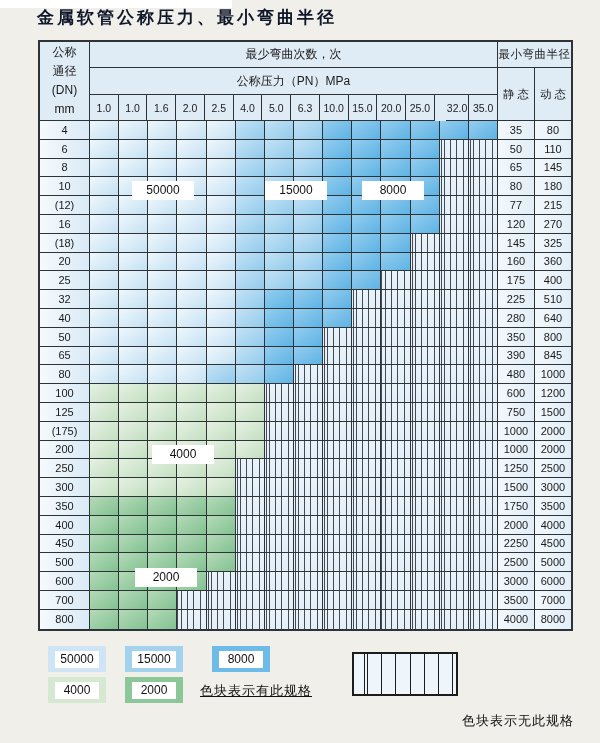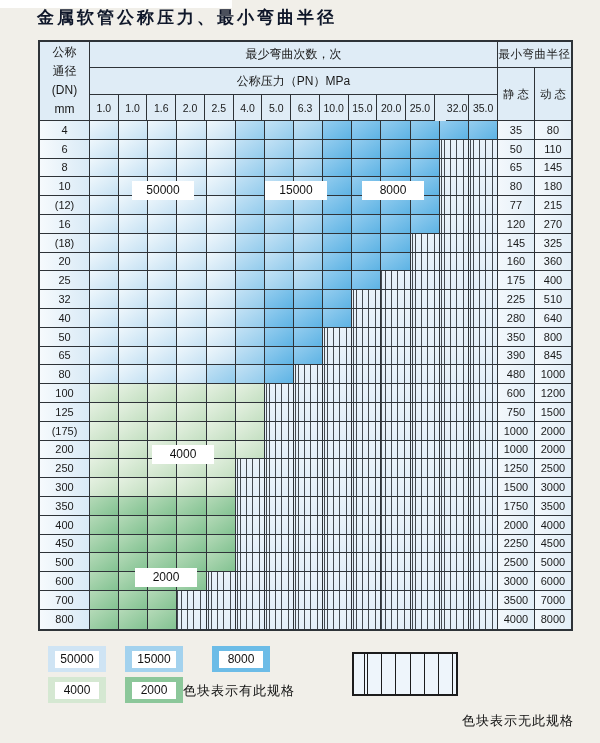--- a/index.html
+++ b/index.html
@@ -634,21 +634,21 @@
       </div>
     </div>
 <div class="ovl" style="left: 92px; top: 139px;">50000</div>
     <div class="ovl" style="left: 225px; top: 139px;">15000</div>
     <div class="ovl" style="left: 322px; top: 139px;">8000</div>
     <div class="ovl" style="left: 112px; top: 403px;">4000</div>
     <div class="ovl" style="left: 95px; top: 526px;">2000</div>
   </div>
 
 <div class="legend-layer">
-  <div class="legend-text" style="left:183px;top:682px;">色块表示有此规格</div>
+  <div class="legend-text" style="left:200px;top:682px;text-decoration:underline;">色块表示有此规格</div>
   <div class="hatch-box"></div>
   <div class="legend-text" style="left:462px;top:665px;margin-top:47px;">色块表示无此规格</div>
 <div class="sw sw-l" style="left: 48px; top: 646px;">
       <div class="lab">50000</div>
     </div>
     <div class="sw sw-m" style="left: 125px; top: 646px;">
       <div class="lab">15000</div>
     </div>
     <div class="sw sw-d" style="left: 212px; top: 646px;">
       <div class="lab">8000</div>

